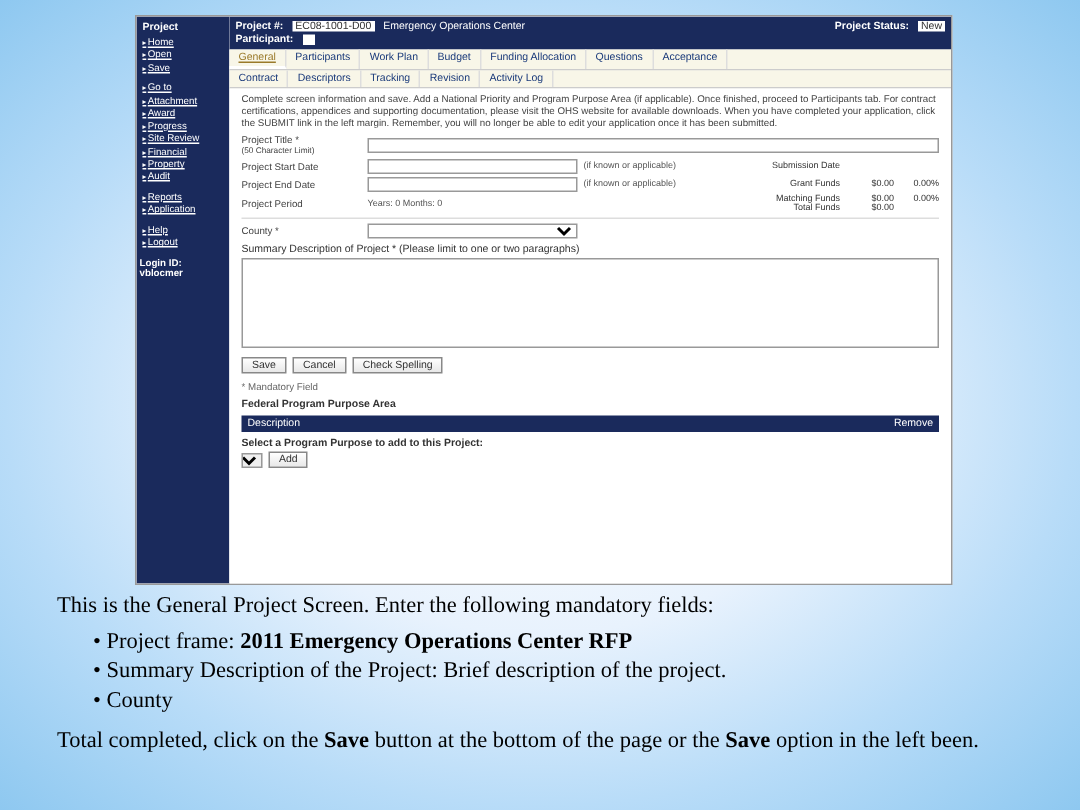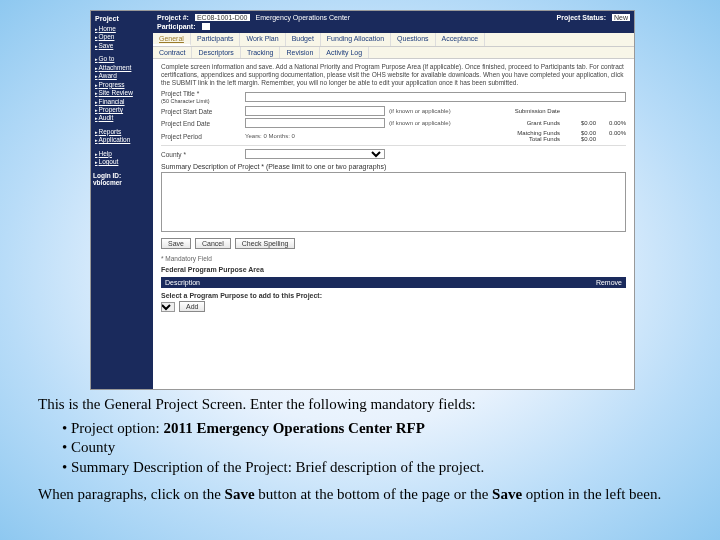--- a/index.html
+++ b/index.html
@@ -289,20 +289,20 @@
           <select class="add-select"></select>
           <span class="btn">Add</span>
         </div>
       </div>
     </div>
   </div>
 
   <div class="caption">
     <span>This is the General Project Screen.  Enter the following mandatory fields:</span>
     <ul>
-      <li><span>Project option: </span><span class="bold">2011 Emergency Operations Center RFP</span></li>
+      <li><span>Project frame: </span><span class="bold">2011 Emergency Operations Center RFP</span></li>
+      <li>Summary Description of the Project:  Brief description of the project.</li>
       <li>County</li>
-      <li>Summary Description of the Project:  Brief description of the project.</li>
     </ul>
-    <span>When paragraphs, click on the </span><span class="bold">Save</span><span> button at the bottom of the page or the </span><span class="bold">Save</span><span> option in the left been.</span>
+    <span>Total completed, click on the </span><span class="bold">Save</span><span> button at the bottom of the page or the </span><span class="bold">Save</span><span> option in the left been.</span>
   </div>
 
 </div>
 
 </body></html>

